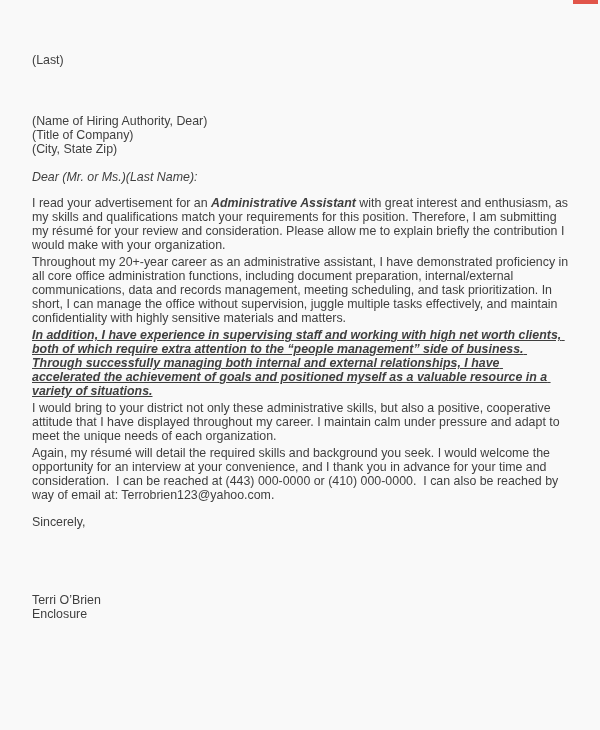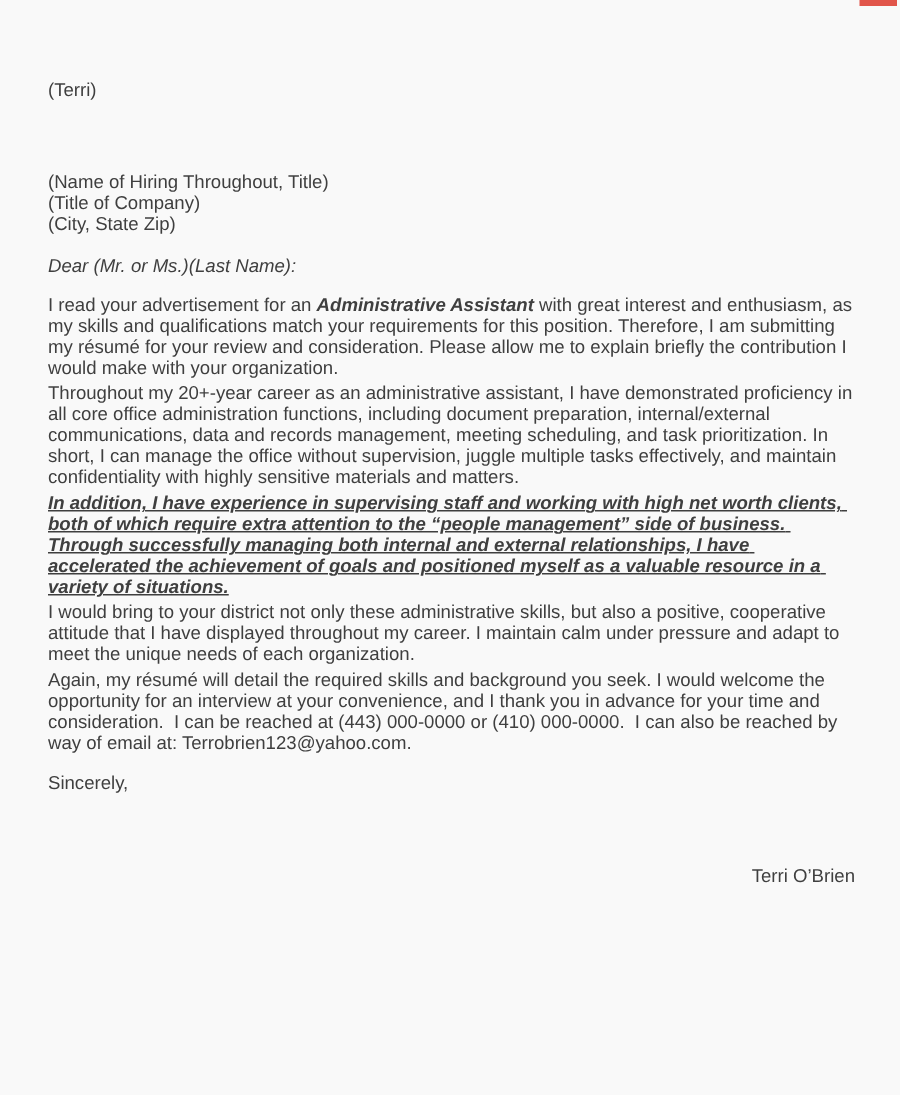--- a/index.html
+++ b/index.html
@@ -54,53 +54,53 @@
     font-style: italic;
   }
   .para-emphasis {
     font-weight: bold;
     font-style: italic;
     text-decoration: underline;
   }
   .closing {
   }
   .signature-block {
-    margin-top: 48px;
-    text-align: right;
+    margin-top: 64px;
   }
   .signature-line {
     margin: 0;
   }
 </style>
 </head>
 <body>
 
 <div class="letter">
 
   <span class="corner-accent"></span>
 
-  <p class="date-line">(Terri)</p>
+  <p class="date-line">(Last)</p>
 
   <div class="recipient-block">
-    <p class="recipient-line">(Name of Hiring Throughout, Title)</p>
+    <p class="recipient-line">(Name of Hiring Authority, Dear)</p>
     <p class="recipient-line">(Title of Company)</p>
     <p class="recipient-line">(City, State Zip)</p>
   </div>
 
   <p class="salutation">Dear (Mr. or Ms.)(Last Name):</p>
 
   <p class="para"><span>I read your advertisement for an </span><span class="em-bold-italic">Administrative Assistant</span><span> with great interest and enthusiasm, as my skills and qualifications match your requirements for this position. Therefore, I am submitting my résumé for your review and consideration. Please allow me to explain briefly the contribution I would make with your organization.</span></p>
 
   <p class="para">Throughout my 20+-year career as an administrative assistant, I have demonstrated proficiency in all core office administration functions, including document preparation, internal/external communications, data and records management, meeting scheduling, and task prioritization. In short, I can manage the office without supervision, juggle multiple tasks effectively, and maintain confidentiality with highly sensitive materials and matters.</p>
 
   <p class="para para-emphasis">In addition, I have experience in supervising staff and working with high net worth clients, both of which require extra attention to the “people management” side of business. Through successfully managing both internal and external relationships, I have accelerated the achievement of goals and positioned myself as a valuable resource in a variety of situations.</p>
 
   <p class="para">I would bring to your district not only these administrative skills, but also a positive, cooperative attitude that I have displayed throughout my career. I maintain calm under pressure and adapt to meet the unique needs of each organization.</p>
 
   <p class="para">Again, my résumé will detail the required skills and background you seek. I would welcome the opportunity for an interview at your convenience, and I thank you in advance for your time and consideration.  I can be reached at (443) 000-0000 or (410) 000-0000.  I can also be reached by way of email at: Terrobrien123@yahoo.com.</p>
 
   <p class="closing">Sincerely,</p>
 
   <div class="signature-block">
     <p class="signature-line">Terri O’Brien</p>
+    <p class="signature-line">Enclosure</p>
   </div>
 
 </div>
 
 </body></html>

